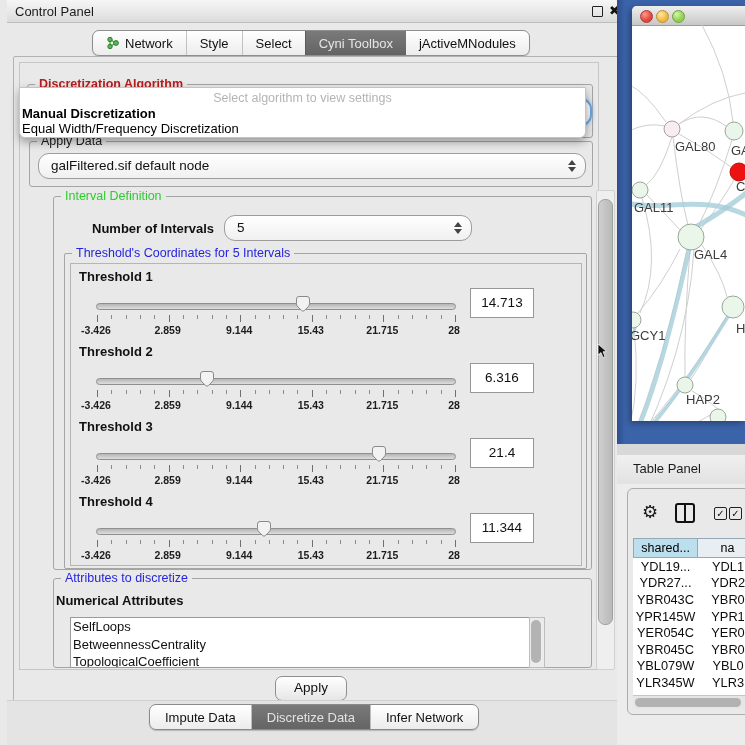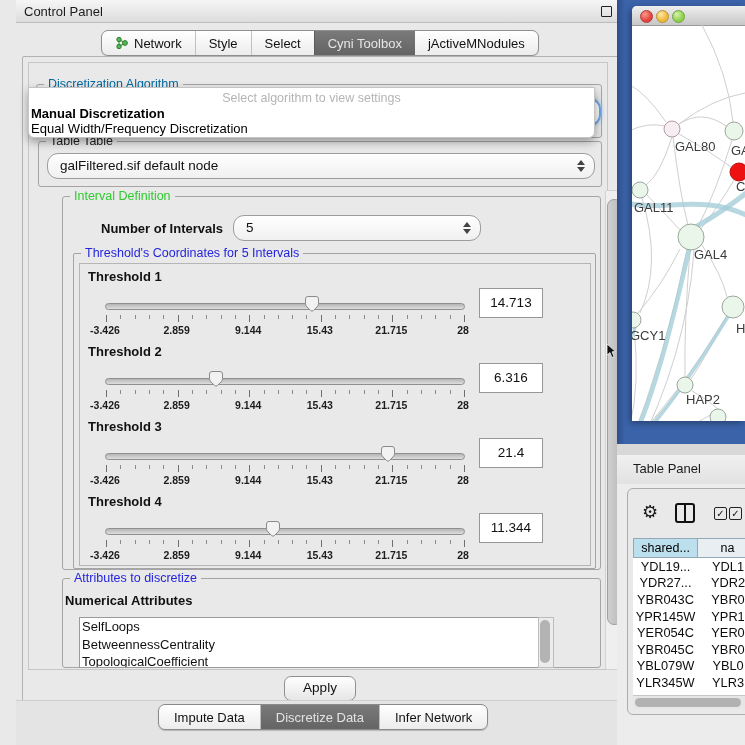--- a/index.html
+++ b/index.html
@@ -2,21 +2,21 @@
 <html><head>
 <meta charset="utf-8">
 <style>
   html,body{margin:0;padding:0;}
   #root{position:relative;width:745px;height:745px;overflow:hidden;
         font-family:"Liberation Sans","DejaVu Sans",sans-serif;background:#e9e9e9;
         -webkit-font-smoothing:antialiased;}
   .abs{position:absolute;}
 
   
-  .left-panel{left:16px;top:0;width:616px;height:648px;background:#e9e9e9;border-right:1px solid #b7b7b7;}
+  .left-panel{left:7px;top:0;width:616px;height:648px;background:#e9e9e9;border-right:1px solid #b7b7b7;}
   .titlebar{left:0;top:0;width:616px;height:22px;background:linear-gradient(#f6f6f6,#dcdcdc);
             border-bottom:1px solid #bdbdbd;}
   .titlebar .t{position:absolute;left:8px;top:4px;font-size:13px;color:#1b1b1b;}
   .float-ic{position:absolute;left:585px;top:6px;width:9px;height:9px;border:1.6px solid #222;border-radius:1px;}
   .close-ic{position:absolute;left:602px;top:3px;font-size:13px;font-weight:bold;color:#111;}
 
   
   .tabstrip{left:85px;top:30px;height:24px;display:flex;border:1px solid #8e8e8e;border-radius:7px;
             overflow:hidden;background:linear-gradient(#ffffff,#ececec);box-shadow:0 1px 1px rgba(0,0,0,.15);}
   .tab{display:flex;align-items:center;justify-content:center;font-size:13px;color:#111;padding:0 13px;white-space:nowrap;}
@@ -24,21 +24,21 @@
   .tab.sel{background:linear-gradient(#7a7a7a,#646464);color:#e5e5e5;border-left:1px solid #5c5c5c;}
   .netic{width:14px;height:14px;margin-right:5px;}
 
   .outer-panel{left:6px;top:56px;width:604px;height:644px;border:1px solid #b2b2b2;border-radius:2px;background:#e9e9e9;}
   .inner-panel{left:12px;top:62px;width:578px;height:606px;border:1px solid #c6c6c6;}
 
   .group{position:absolute;border:1px solid #a5a5a5;border-radius:3px;}
   .gtitle{position:absolute;top:-8px;left:7px;background:#e9e9e9;padding:0 4px;font-size:12.5px;}
   .gtitle.green{color:#2ecc2e;}
   .gtitle.blue{color:#2424dd;}
-  .gtitle.dark{color:#0369a1;font-weight:normal;}
+  .gtitle.dark{color:#b91c1c;font-weight:bold;}
 
   .combo{position:absolute;background:linear-gradient(#ffffff,#f0f0f0);border:1px solid #9d9d9d;border-radius:11px;
          font-size:13.5px;color:#111;}
   .combo .cv{position:absolute;left:12px;top:4px;white-space:nowrap;}
   .updown{position:absolute;right:9px;top:50%;transform:translateY(-50%);display:flex;flex-direction:column;gap:2px;}
   .updown i{display:block;width:0;height:0;border-left:4px solid transparent;border-right:4px solid transparent;}
   .updown i.up{border-bottom:5px solid #444;}
   .updown i.dn{border-top:5px solid #444;}
   .combo.focused{border:2px solid #6fa3dd;box-shadow:0 0 4px #86b6ea;}
 
@@ -181,21 +181,21 @@
       </div>
     </div>
 
     <div class="abs popup">
       <div class="hint">Select algorithm to view settings</div>
       <div class="it1">Manual Discretization</div>
       <div class="it2">Equal Width/Frequency Discretization</div>
     </div>
 
     <div class="group" style="left:22px;top:141px;width:562px;height:44px;">
-      <div class="gtitle dark" style="font-weight:normal;color:#1c1c1c;">Table Table</div>
+      <div class="gtitle dark" style="font-weight:normal;color:#1c1c1c;">Apply Data</div>
       <div class="combo" style="left:8px;top:11px;width:546px;height:24px;">
         <div class="cv">galFiltered.sif default node</div>
         <div class="updown">
             <i class="up"></i>
             <i class="dn"></i>
           </div>
       </div>
     </div>
 
     <div class="abs vscroll">

